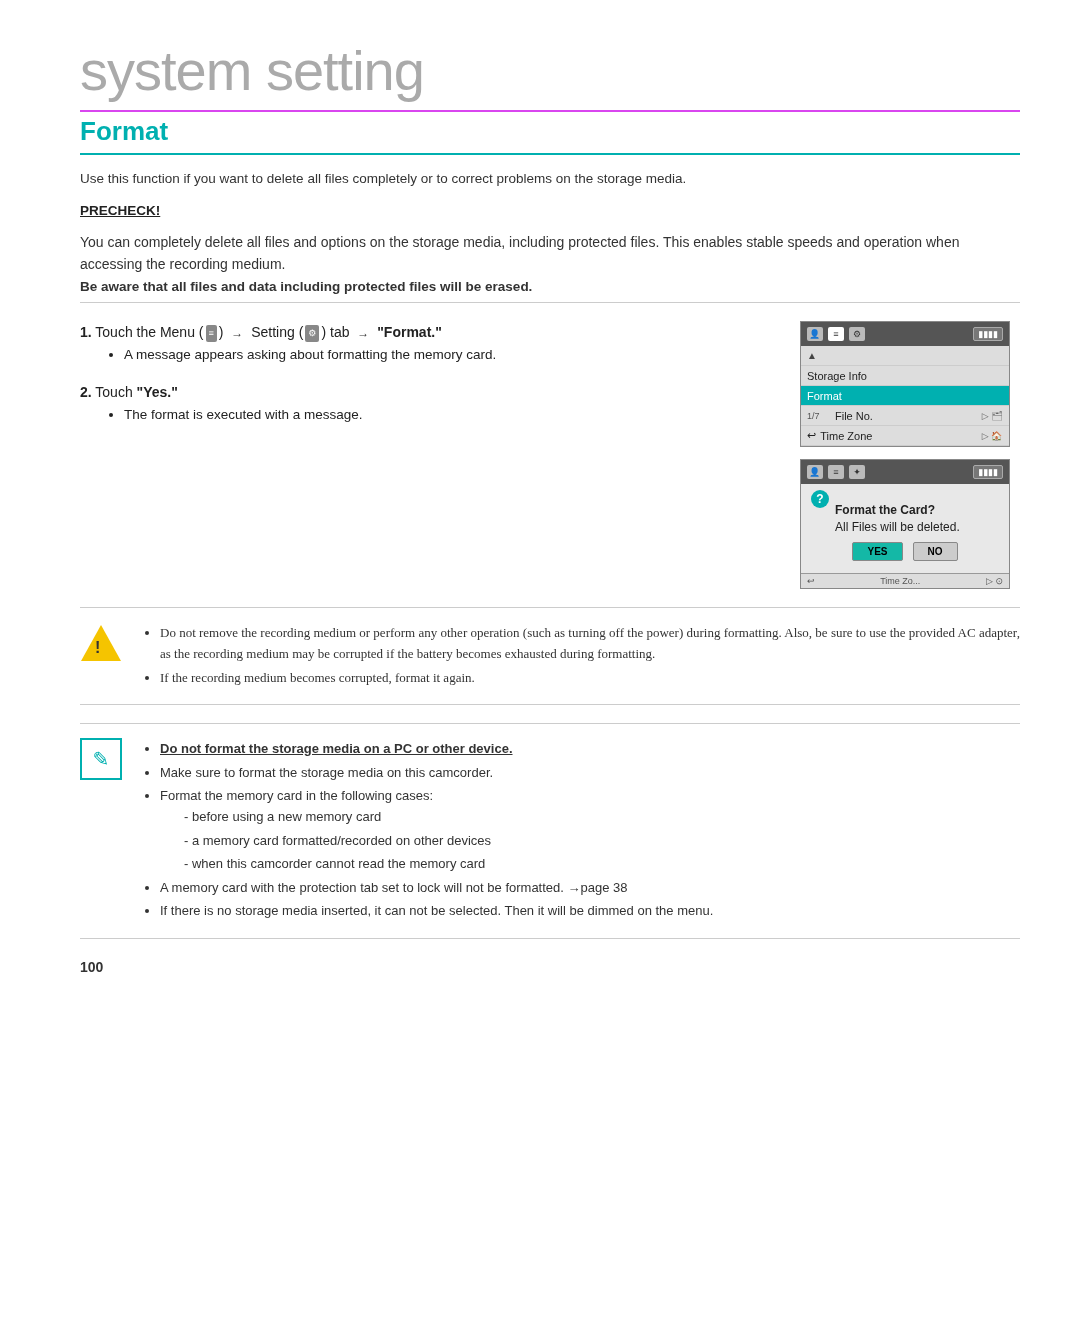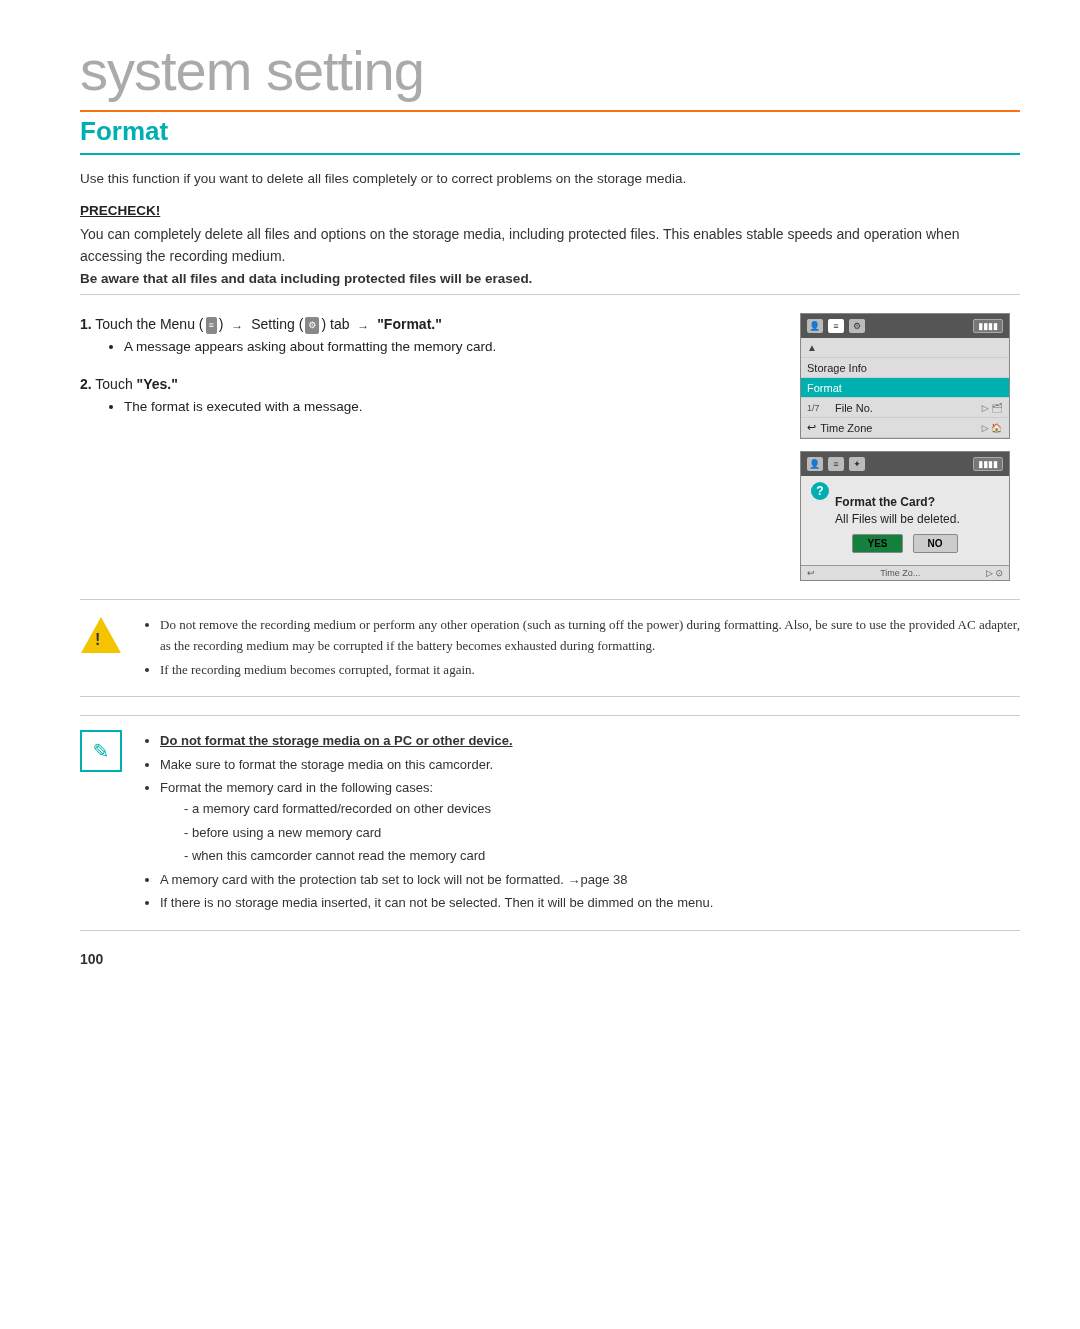--- a/index.html
+++ b/index.html
@@ -14,21 +14,21 @@
     }
 
     
     .page-title {
       font-size: 56px;
       font-weight: 300;
       color: #aaa;
       letter-spacing: -1px;
       line-height: 1.1;
       margin-bottom: 4px;
-      border-bottom: 2px solid #f97316;
+      border-bottom: 2px solid #d946ef;
       padding-bottom: 8px;
     }
 
     
     .section-heading {
       font-size: 26px;
       font-weight: bold;
       color: #00b0b0;
       border-bottom: 2px solid #00b0b0;
       padding-bottom: 6px;
@@ -42,21 +42,21 @@
       color: #333;
       margin-bottom: 14px;
       line-height: 1.5;
     }
 
     
     .precheck-label {
       font-weight: bold;
       text-decoration: underline;
       font-size: 13.5px;
-      margin-bottom: 6px;
+      margin-bottom: 14px;
       display: block;
     }
     .precheck-text {
       font-size: 14px;
       color: #333;
       line-height: 1.55;
       margin-bottom: 4px;
     }
     .precheck-bold {
       font-weight: bold;
@@ -218,21 +218,21 @@
     .cam-btn {
       background: #ccc;
       border: 1.5px solid #888;
       font-size: 10px;
       font-weight: bold;
       padding: 3px 14px;
       cursor: pointer;
       border-radius: 2px;
     }
     .cam-btn.yes-btn {
-      background: #15803d;
+      background: #14b8a6;
     }
     .cam-bottom-bar {
       background: #ddd;
       border-top: 1px solid #999;
       display: flex;
       padding: 2px 6px;
       font-size: 9px;
       color: #555;
       justify-content: space-between;
     }
@@ -485,22 +485,22 @@
 <div class="note-box">
   <div class="note-icon">
     <span class="note-pencil">✎</span>
   </div>
   <div class="note-text">
     <ul>
       <li><b>Do not format the storage media on a PC or other device.</b></li>
       <li>Make sure to format the storage media on this camcorder.</li>
       <li>Format the memory card in the following cases:
         <ul class="dash-list">
+          <li>before using a new memory card</li>
           <li>a memory card formatted/recorded on other devices</li>
-          <li>before using a new memory card</li>
           <li>when this camcorder cannot read the memory card</li>
         </ul>
       </li>
       <li>A memory card with the protection tab set to lock will not be formatted. →page 38</li>
       <li>If there is no storage media inserted, it can not be selected. Then it will be dimmed on the menu.</li>
     </ul>
   </div>
 </div>
 
 <div class="page-number">100</div>

